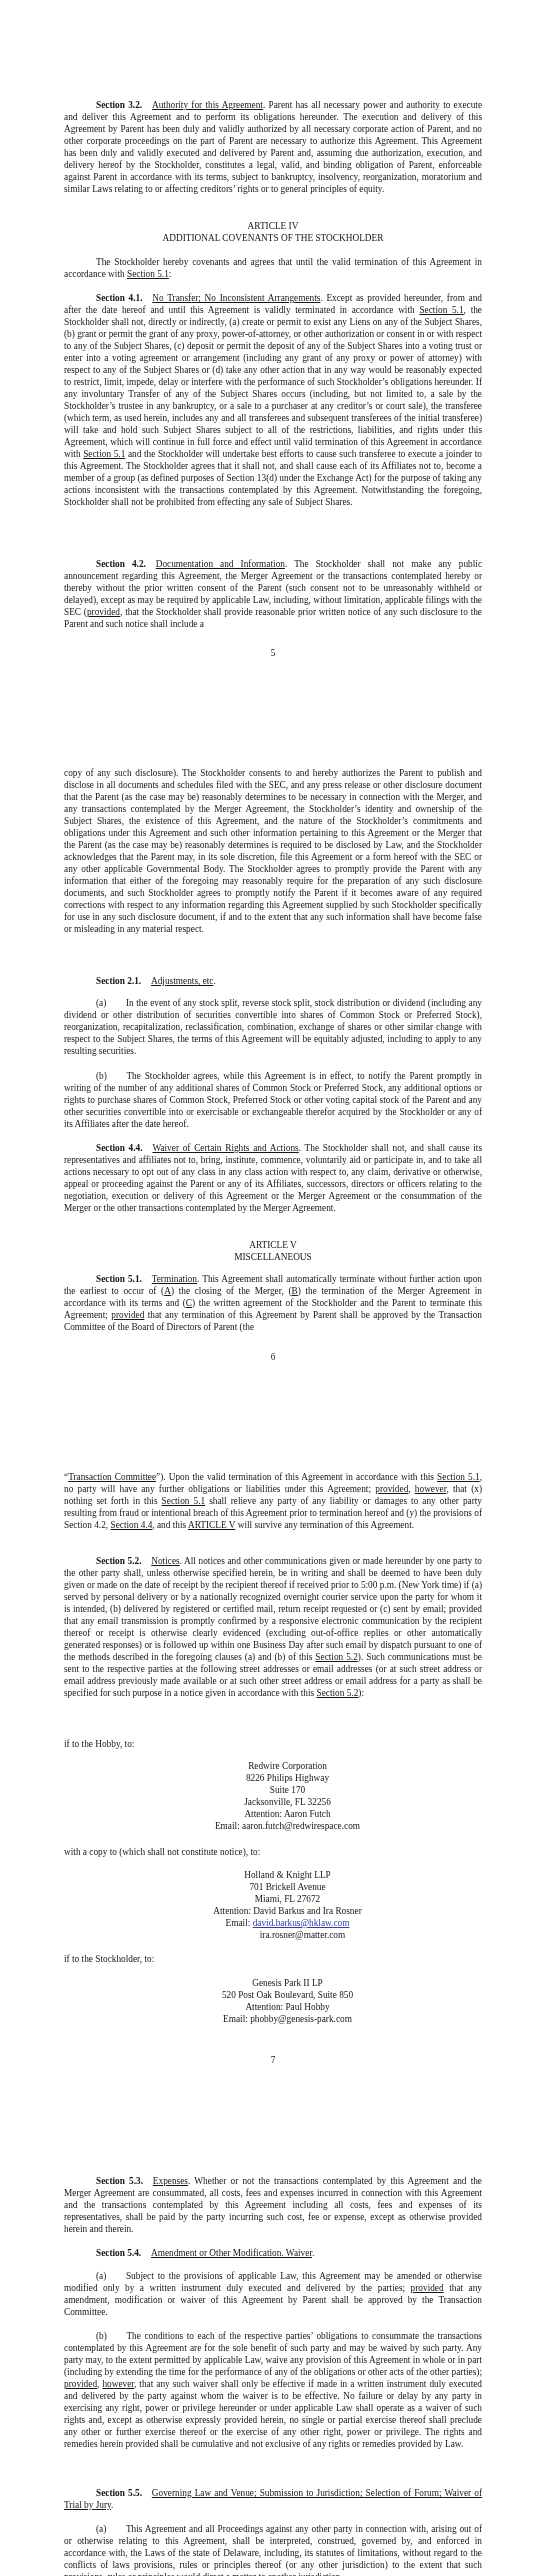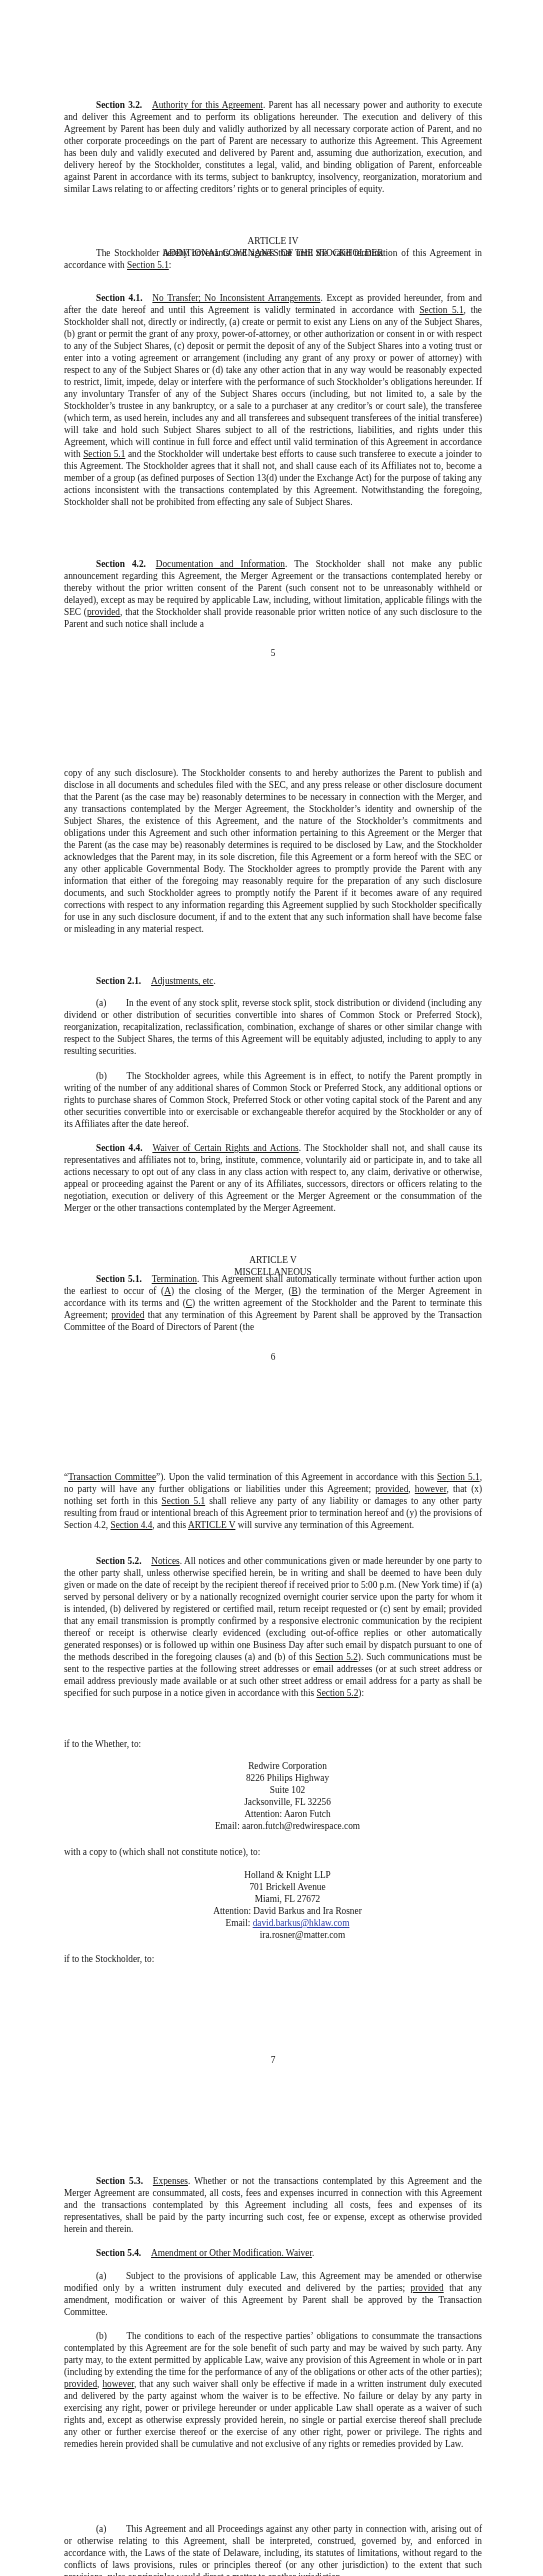--- a/index.html
+++ b/index.html
@@ -10,21 +10,21 @@
     background: #ffffff;
     font-family: "Liberation Serif", "DejaVu Serif", serif;
     font-size: 9.3px;
     line-height: 12px;
     color: #161616;
     overflow: hidden;
   }
   .blk { position: absolute; left: 64px; width: 418px; }
   .para { text-align: justify; }
   .para.indent { text-indent: 32px; }
-  .center { text-align: center; margin-top: 15px; }
+  .center { text-align: center; }
   .pagenum { text-align: center; }
   .flush { text-align: left; }
   .addr { left: 97px; width: 381px; text-align: center; }
   .addr .aline { white-space: nowrap; }
   .addr .indent2 { padding-left: 30px; }
   .b { font-weight: bold; }
   .u { text-decoration: underline; }
   a.link { color: #2e41a8; text-decoration: underline; cursor: pointer; }
   .tab-sm { display: inline-block; width: 9.8px; }
   .tab-lg { display: inline-block; width: 19.6px; }
@@ -32,21 +32,21 @@
 </head>
 <body>
 
 <div id="doc">
 
   <div class="blk para indent" style="top:99px"><span class="b">Section 3.2.</span><span class="tab-sm"></span><span class="u">Authority for this Agreement</span><span>. Parent has all necessary power and authority to execute and deliver this Agreement and to perform its obligations hereunder. The execution and delivery of this Agreement by Parent has been duly and validly authorized by all necessary corporate action of Parent, and no other corporate proceedings on the part of Parent are necessary to authorize this Agreement. This Agreement has been duly and validly executed and delivered by Parent and, assuming due authorization, execution, and delivery hereof by the Stockholder, constitutes a legal, valid, and binding obligation of Parent, enforceable against Parent in accordance with its terms, subject to bankruptcy, insolvency, reorganization, moratorium and similar Laws relating to or affecting creditors’ rights or to general principles of equity.</span></div>
 
   <div class="blk center" style="top:220px"><span>ARTICLE IV</span></div>
   <div class="blk center" style="top:232px"><span>ADDITIONAL COVENANTS OF THE STOCKHOLDER</span></div>
 
-  <div class="blk para indent" style="top:247px"><span>The Stockholder hereby covenants and agrees that until the valid termination of this Agreement in accordance with </span><span class="u">Section 5.1</span><span>:</span></div>
+  <div class="blk para indent" style="top:256px"><span>The Stockholder hereby covenants and agrees that until the valid termination of this Agreement in accordance with </span><span class="u">Section 5.1</span><span>:</span></div>
   <div class="blk para indent" style="top:292px"><span class="b">Section 4.1.</span><span class="tab-sm"></span><span class="u">No Transfer; No Inconsistent Arrangements</span><span>. Except as provided hereunder, from and after the date hereof and until this Agreement is validly terminated in accordance with </span><span class="u">Section 5.1</span><span>, the Stockholder shall not, directly or indirectly, (a) create or permit to exist any Liens on any of the Subject Shares, (b) grant or permit the grant of any proxy, power-of-attorney, or other authorization or consent in or with respect to any of the Subject Shares, (c) deposit or permit the deposit of any of the Subject Shares into a voting trust or enter into a voting agreement or arrangement (including any grant of any proxy or power of attorney) with respect to any of the Subject Shares or (d) take any other action that in any way would be reasonably expected to restrict, limit, impede, delay or interfere with the performance of such Stockholder’s obligations hereunder. If any involuntary Transfer of any of the Subject Shares occurs (including, but not limited to, a sale by the Stockholder’s trustee in any bankruptcy, or a sale to a purchaser at any creditor’s or court sale), the transferee (which term, as used herein, includes any and all transferees and subsequent transferees of the initial transferee) will take and hold such Subject Shares subject to all of the restrictions, liabilities, and rights under this Agreement, which will continue in full force and effect until valid termination of this Agreement in accordance with </span><span class="u">Section 5.1</span><span> and the Stockholder will undertake best efforts to cause such transferee to execute a joinder to this Agreement. The Stockholder agrees that it shall not, and shall cause each of its Affiliates not to, become a member of a group (as defined purposes of Section 13(d) under the Exchange Act) for the purpose of taking any actions inconsistent with the transactions contemplated by this Agreement. Notwithstanding the foregoing, Stockholder shall not be prohibited from effecting any sale of Subject Shares.</span></div>
   <div class="blk para indent" style="top:558px"><span class="b">Section 4.2.</span><span class="tab-sm"></span><span class="u">Documentation and Information</span><span>. The Stockholder shall not make any public announcement regarding this Agreement, the Merger Agreement or the transactions contemplated hereby or thereby without the prior written consent of the Parent (such consent not to be unreasonably withheld or delayed), except as may be required by applicable Law, including, without limitation, applicable filings with the SEC (</span><span class="u">provided</span><span>, that the Stockholder shall provide reasonable prior written notice of any such disclosure to the Parent and such notice shall include a</span></div>
 
   <div class="blk pagenum" style="top:647px">5</div>
 
   <div class="blk para" style="top:767px"><span>copy of any such disclosure). The Stockholder consents to and hereby authorizes the Parent to publish and disclose in all documents and schedules filed with the SEC, and any press release or other disclosure document that the Parent (as the case may be) reasonably determines to be necessary in connection with the Merger, and any transactions contemplated by the Merger Agreement, the Stockholder’s identity and ownership of the Subject Shares, the existence of this Agreement, and the nature of the Stockholder’s commitments and obligations under this Agreement and such other information pertaining to this Agreement or the Merger that the Parent (as the case may be) reasonably determines is required to be disclosed by Law, and the Stockholder acknowledges that the Parent may, in its sole discretion, file this Agreement or a form hereof with the SEC or any other applicable Governmental Body. The Stockholder agrees to promptly provide the Parent with any information that either of the foregoing may reasonably require for the preparation of any such disclosure documents, and such Stockholder agrees to promptly notify the Parent if it becomes aware of any required corrections with respect to any information regarding this Agreement supplied by such Stockholder specifically for use in any such disclosure document, if and to the extent that any such information shall have become false or misleading in any material respect.</span></div>
   <div class="blk para indent" style="top:975px"><span class="b">Section 2.1.</span><span class="tab-sm"></span><span class="u">Adjustments, etc</span><span>.</span></div>
   <div class="blk para indent" style="top:997px"><span>(a)</span><span class="tab-lg"></span><span>In the event of any stock split, reverse stock split, stock distribution or dividend (including any dividend or other distribution of securities convertible into shares of Common Stock or Preferred Stock), reorganization, recapitalization, reclassification, combination, exchange of shares or other similar change with respect to the Subject Shares, the terms of this Agreement will be equitably adjusted, including to apply to any resulting securities.</span></div>
   <div class="blk para indent" style="top:1070px"><span>(b)</span><span class="tab-lg"></span><span>The Stockholder agrees, while this Agreement is in effect, to notify the Parent promptly in writing of the number of any additional shares of Common Stock or Preferred Stock, any additional options or rights to purchase shares of Common Stock, Preferred Stock or other voting capital stock of the Parent and any other securities convertible into or exercisable or exchangeable therefor acquired by the Stockholder or any of its Affiliates after the date hereof.</span></div>
   <div class="blk para indent" style="top:1142px"><span class="b">Section 4.4.</span><span class="tab-sm"></span><span class="u">Waiver of Certain Rights and Actions</span><span>. The Stockholder shall not, and shall cause its representatives and affiliates not to, bring, institute, commence, voluntarily aid or participate in, and to take all actions necessary to opt out of any class in any class action with respect to, any claim, derivative or otherwise, appeal or proceeding against the Parent or any of its Affiliates, successors, directors or officers relating to the negotiation, execution or delivery of this Agreement or the Merger Agreement or the consummation of the Merger or the other transactions contemplated by the Merger Agreement.</span></div>
@@ -54,47 +54,54 @@
   <div class="blk center" style="top:1239px"><span>ARTICLE V</span></div>
   <div class="blk center" style="top:1251px"><span>MISCELLANEOUS</span></div>
 
   <div class="blk para indent" style="top:1273px"><span class="b">Section 5.1.</span><span class="tab-sm"></span><span class="u">Termination</span><span>. This Agreement shall automatically terminate without further action upon the earliest to occur of (</span><span class="u">A</span><span>) the closing of the Merger, (</span><span class="u">B</span><span>) the termination of the Merger Agreement in accordance with its terms and (</span><span class="u">C</span><span>) the written agreement of the Stockholder and the Parent to terminate this Agreement; </span><span class="u">provided</span><span> that any termination of this Agreement by Parent shall be approved by the Transaction Committee of the Board of Directors of Parent (the</span></div>
 
   <div class="blk pagenum" style="top:1351px">6</div>
 
   <div class="blk para" style="top:1471px"><span>“</span><span class="u">Transaction Committee</span><span>”). Upon the valid termination of this Agreement in accordance with this </span><span class="u">Section 5.1</span><span>, no party will have any further obligations or liabilities under this Agreement; </span><span class="u">provided</span><span>, </span><span class="u">however</span><span>, that (x) nothing set forth in this </span><span class="u">Section 5.1</span><span> shall relieve any party of any liability or damages to any other party resulting from fraud or intentional breach of this Agreement prior to termination hereof and (y) the provisions of Section 4.2, </span><span class="u">Section 4.4</span><span>, and this </span><span class="u">ARTICLE V</span><span> will survive any termination of this Agreement.</span></div>
   <div class="blk para indent" style="top:1555px"><span class="b">Section 5.2.</span><span class="tab-sm"></span><span class="u">Notices</span><span>. All notices and other communications given or made hereunder by one party to the other party shall, unless otherwise specified herein, be in writing and shall be deemed to have been duly given or made on the date of receipt by the recipient thereof if received prior to 5:00 p.m. (New York time) if (a) served by personal delivery or by a nationally recognized overnight courier service upon the party for whom it is intended, (b) delivered by registered or certified mail, return receipt requested or (c) sent by email; provided that any email transmission is promptly confirmed by a responsive electronic communication by the recipient thereof or receipt is otherwise clearly evidenced (excluding out-of-office replies or other automatically generated responses) or is followed up within one Business Day after such email by dispatch pursuant to one of the methods described in the foregoing clauses (a) and (b) of this </span><span class="u">Section 5.2</span><span>). Such communications must be sent to the respective parties at the following street addresses or email addresses (or at such street address or email address previously made available or at such other street address or email address for a party as shall be specified for such purpose in a notice given in accordance with this </span><span class="u">Section 5.2</span><span>):</span></div>
 
-  <div class="blk flush" style="top:1738px"><span>if to the Whether, to:</span></div>
+  <div class="blk flush" style="top:1738px"><span>if to the Hobby, to:</span></div>
 
   <div class="blk addr" style="top:1760px">
     <div class="aline"><span>Redwire Corporation</span></div>
     <div class="aline"><span>8226 Philips Highway</span></div>
-    <div class="aline"><span>Suite 102</span></div>
+    <div class="aline"><span>Suite 170</span></div>
     <div class="aline"><span>Jacksonville, FL 32256</span></div>
     <div class="aline"><span>Attention:  Aaron Futch</span></div>
     <div class="aline"><span>Email:  aaron.futch@redwirespace.com</span></div>
   </div>
 
   <div class="blk flush" style="top:1846px"><span>with a copy to (which shall not constitute notice), to:</span></div>
 
   <div class="blk addr" style="top:1869px">
     <div class="aline"><span>Holland &amp; Knight LLP</span></div>
     <div class="aline"><span>701 Brickell Avenue</span></div>
     <div class="aline"><span>Miami, FL 27672</span></div>
     <div class="aline"><span>Attention: David Barkus and Ira Rosner</span></div>
     <div class="aline"><span>Email: </span><a class="link" href="#">david.barkus@hklaw.com</a></div>
     <div class="aline indent2"><span>ira.rosner@matter.com</span></div>
   </div>
 
   <div class="blk flush" style="top:1953px"><span>if to the Stockholder, to:</span></div>
 
+  <div class="blk addr" style="top:1977px">
+    <div class="aline"><span>Genesis Park II LP</span></div>
+    <div class="aline"><span>520 Post Oak Boulevard, Suite 850</span></div>
+    <div class="aline"><span>Attention: Paul Hobby</span></div>
+    <div class="aline"><span>Email: phobby@genesis-park.com</span></div>
+  </div>
 
   <div class="blk pagenum" style="top:2054px">7</div>
 
   <div class="blk para indent" style="top:2175px"><span class="b">Section 5.3.</span><span class="tab-sm"></span><span class="u">Expenses</span><span>. Whether or not the transactions contemplated by this Agreement and the Merger Agreement are consummated, all costs, fees and expenses incurred in connection with this Agreement and the transactions contemplated by this Agreement including all costs, fees and expenses of its representatives, shall be paid by the party incurring such cost, fee or expense, except as otherwise provided herein and therein.</span></div>
   <div class="blk para indent" style="top:2247px"><span class="b">Section 5.4.</span><span class="tab-sm"></span><span class="u">Amendment or Other Modification. Waiver</span><span>.</span></div>
   <div class="blk para indent" style="top:2270px"><span>(a)</span><span class="tab-lg"></span><span>Subject to the provisions of applicable Law, this Agreement may be amended or otherwise modified only by a written instrument duly executed and delivered by the parties; </span><span class="u">provided</span><span> that any amendment, modification or waiver of this Agreement by Parent shall be approved by the Transaction Committee.</span></div>
   <div class="blk para indent" style="top:2330px"><span>(b)</span><span class="tab-lg"></span><span>The conditions to each of the respective parties’ obligations to consummate the transactions contemplated by this Agreement are for the sole benefit of such party and may be waived by such party. Any party may, to the extent permitted by applicable Law, waive any provision of this Agreement in whole or in part (including by extending the time for the performance of any of the obligations or other acts of the other parties); </span><span class="u">provided</span><span>, </span><span class="u">however</span><span>, that any such waiver shall only be effective if made in a written instrument duly executed and delivered by the party against whom the waiver is to be effective. No failure or delay by any party in exercising any right, power or privilege hereunder or under applicable Law shall operate as a waiver of such rights and, except as otherwise expressly provided herein, no single or partial exercise thereof shall preclude any other or further exercise thereof or the exercise of any other right, power or privilege. The rights and remedies herein provided shall be cumulative and not exclusive of any rights or remedies provided by Law.</span></div>
+  <div class="blk para indent" style="top:2487px"><span class="b">Section 5.5.</span><span class="tab-sm"></span><span class="u">Governing Law and Venue; Submission to Jurisdiction; Selection of Forum; Waiver of Trial by Jury</span><span>.</span></div>
   <div class="blk para indent" style="top:2523px"><span>(a)</span><span class="tab-lg"></span><span>This Agreement and all Proceedings against any other party in connection with, arising out of or otherwise relating to this Agreement, shall be interpreted, construed, governed by, and enforced in accordance with, the Laws of the state of Delaware, including, its statutes of limitations, without regard to the conflicts of laws provisions, rules or principles thereof (or any other jurisdiction) to the extent that such provisions, rules or principles would direct a matter to another jurisdiction.</span></div>
 
 </div>
 
 
 </body></html>

